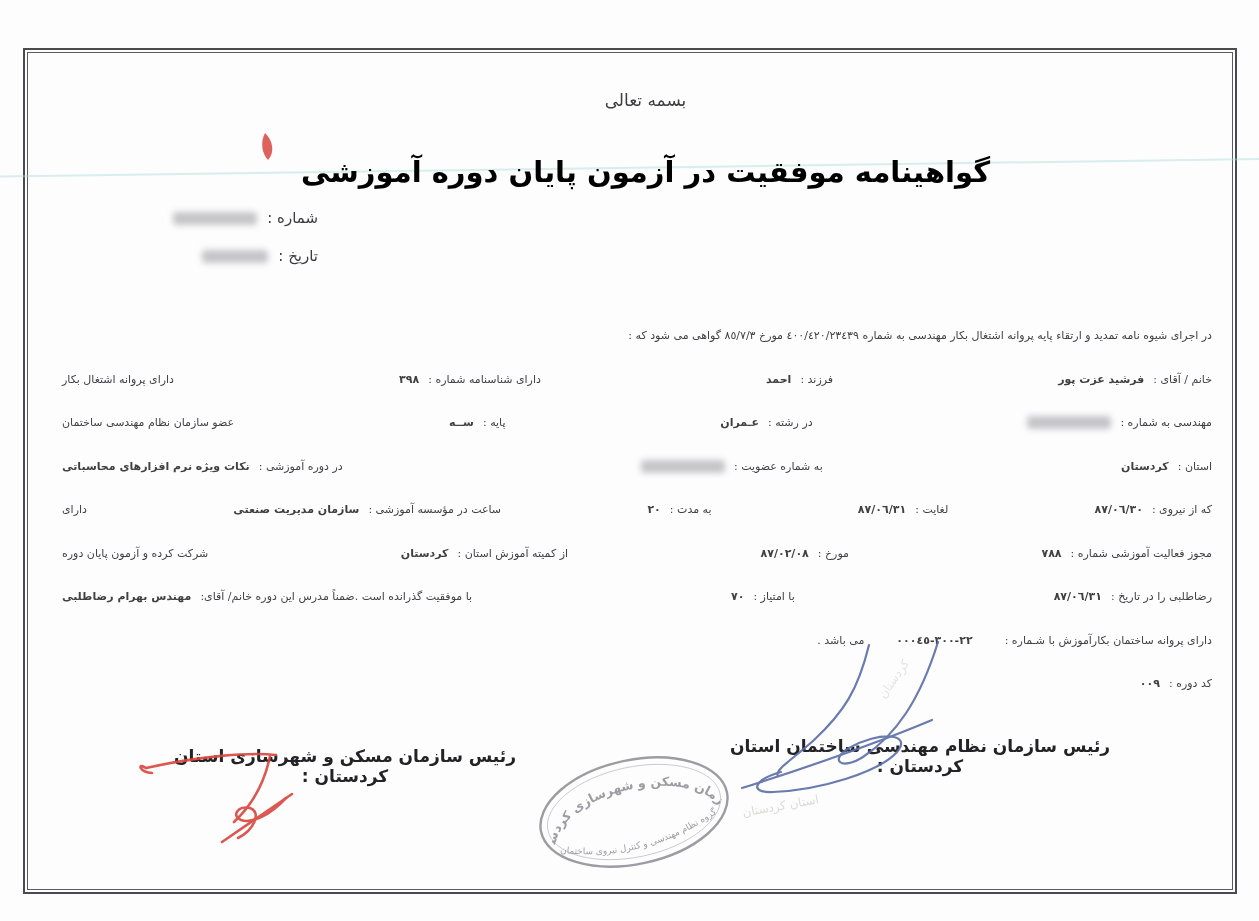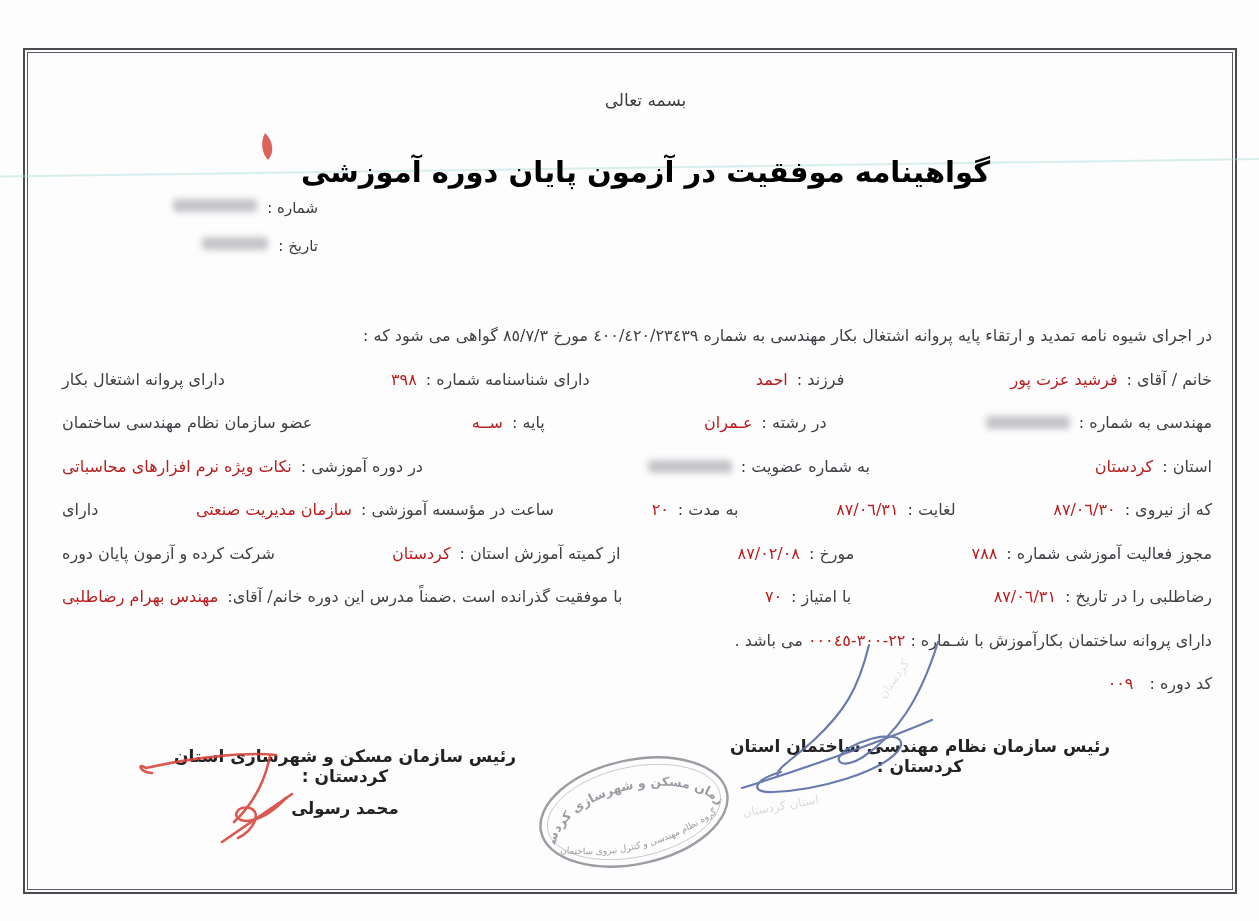--- a/index.html
+++ b/index.html
@@ -6,30 +6,30 @@
   .page{position:relative;width:1259px;height:921px;background:#fdfdfe;overflow:hidden;
         font-family:"DejaVu Sans", sans-serif;color:#2e2e30;padding-left:32px;}
   .frame{position:absolute;left:23px;top:48px;width:1210px;height:842px;border:2px solid #4b4b4f;}
   .frame-inner{position:absolute;inset:2px;border:1px solid #5a5a60;}
   .scanline{position:absolute;left:0;top:158px;width:1259px;height:2px;background:#a8dcd9;opacity:.45;
         transform:rotate(-0.8deg);transform-origin:right center;}
   .center{position:absolute;left:0;right:0;text-align:center;direction:rtl;}
   .bismillah{top:90px;font-size:17px;color:#3c3c40;}
   .title{top:155px;font-size:29px;font-weight:bold;color:#000000;}
   .meta{position:absolute;left:148px;top:199px;width:170px;direction:rtl;font-size:15px;color:#3c3c40;}
-  .meta-row{display:flex;height:38px;gap:10px;}
+  .meta-row{display:flex;align-items:center;height:38px;gap:10px;}
   .redacted{display:inline-block;width:84px;height:13px;background:#b7b7bb;border-radius:3px;
         filter:blur(3px);opacity:.8;}
   .redacted.sm{width:66px;}
-  .body{position:absolute;left:62px;top:314px;width:1150px;direction:rtl;font-size:16px;color:#3f3f44;}
+  .body{position:absolute;left:62px;top:314px;width:1150px;direction:rtl;font-size:11px;color:#3f3f44;}
   .bline{display:flex;justify-content:space-between;align-items:center;height:43.5px;white-space:nowrap;}
   .bline-start{display:flex;justify-content:flex-start;align-items:center;height:43.5px;white-space:nowrap;}
   .seg{display:inline-flex;align-items:center;gap:9px;white-space:nowrap;}
-  .val{font-weight:normal;color:#b91c1c;}
-  .gapx{margin:0 5px;}
+  .val{font-weight:bold;color:#404040;}
+  .gapx{margin:0 32px;}
   .sig{position:absolute;direction:rtl;text-align:center;font-weight:bold;color:#232326;font-size:17px;}
   .sig-right{left:700px;top:736px;width:440px;}
   .sig-left{left:150px;top:746px;width:390px;}
   .sig .name{margin-top:13px;font-size:16.5px;}
   .sig-right .name{transform:translateX(-40px);}
   .overlay{position:absolute;left:0;top:0;pointer-events:none;}
   .wm{position:absolute;direction:rtl;color:#8a8a80;font-size:12px;pointer-events:none;}
   .wm1{left:872px;top:672px;transform:rotate(-55deg);opacity:.22;}
   .wm2{left:742px;top:799px;transform:rotate(-10deg);opacity:.3;}
 </style>
@@ -163,32 +163,31 @@
     </div>
 
     <div class="bline-start">
       <span>دارای پروانه ساختمان بکارآموزش با شـماره :</span>
       <span class="val gapx">٢٢-٣٠٠-٠٠٠٤٥</span>
       <span>می باشد .</span>
     </div>
 
     <div class="bline-start">
       <span>کد دوره :</span>
-      <span class="val" style="margin-right:16px;">٠٠٩</span>
+      <span class="val" style="margin-right:9px;">٠٠٩</span>
     </div>
 
   </div>
 
   <div class="sig sig-right">
     <div>رئیس سازمان نظام مهندسی ساختمان استان کردستان :</div>
   </div>
 
   <div class="sig sig-left">
     <div>رئیس سازمان مسکن و شهرسازی استان کردستان :</div>
-    <div class="name">محمد رسولی</div>
   </div>
 
   <span class="wm wm1">کردستان</span>
   <span class="wm wm2">استان کردستان</span>
 
   <svg class="overlay" style="left:518px;top:750px;" width="232" height="128" viewBox="0 0 232 128">
     <g transform="rotate(-12 116 62)" opacity="0.8">
       <ellipse cx="116" cy="62" rx="95" ry="52" fill="none" stroke-width="2.4" stroke="#84848c"></ellipse>
       <ellipse cx="116" cy="62" rx="88" ry="45" fill="none" stroke-width="0.8" opacity="0.6" stroke="#84848c"></ellipse>
       <path id="stampTopArc" d="M 32,80 A 86,46 0 0 1 200,72" fill="none"></path>

